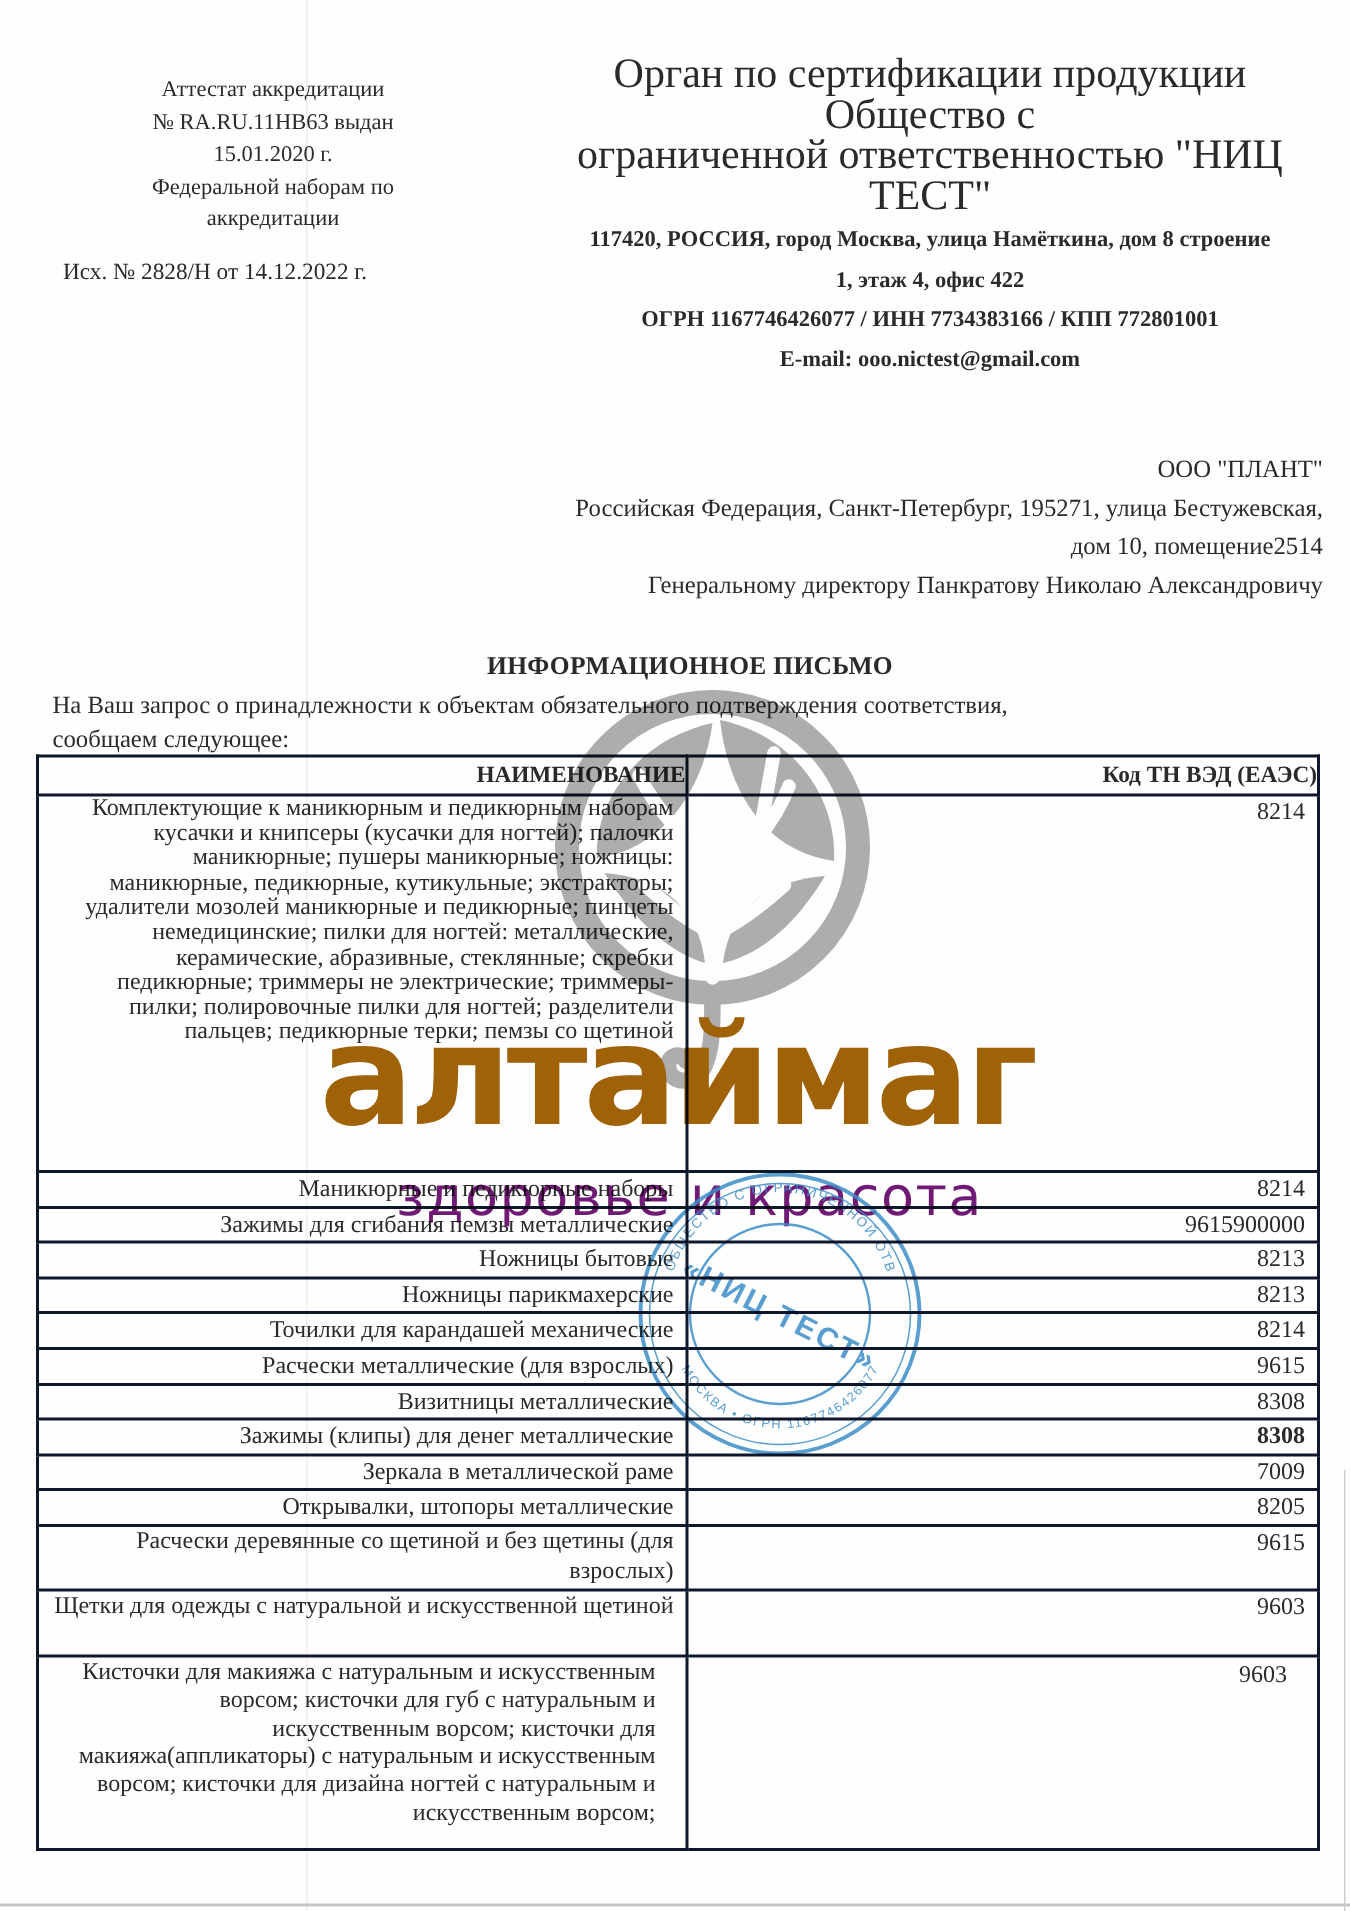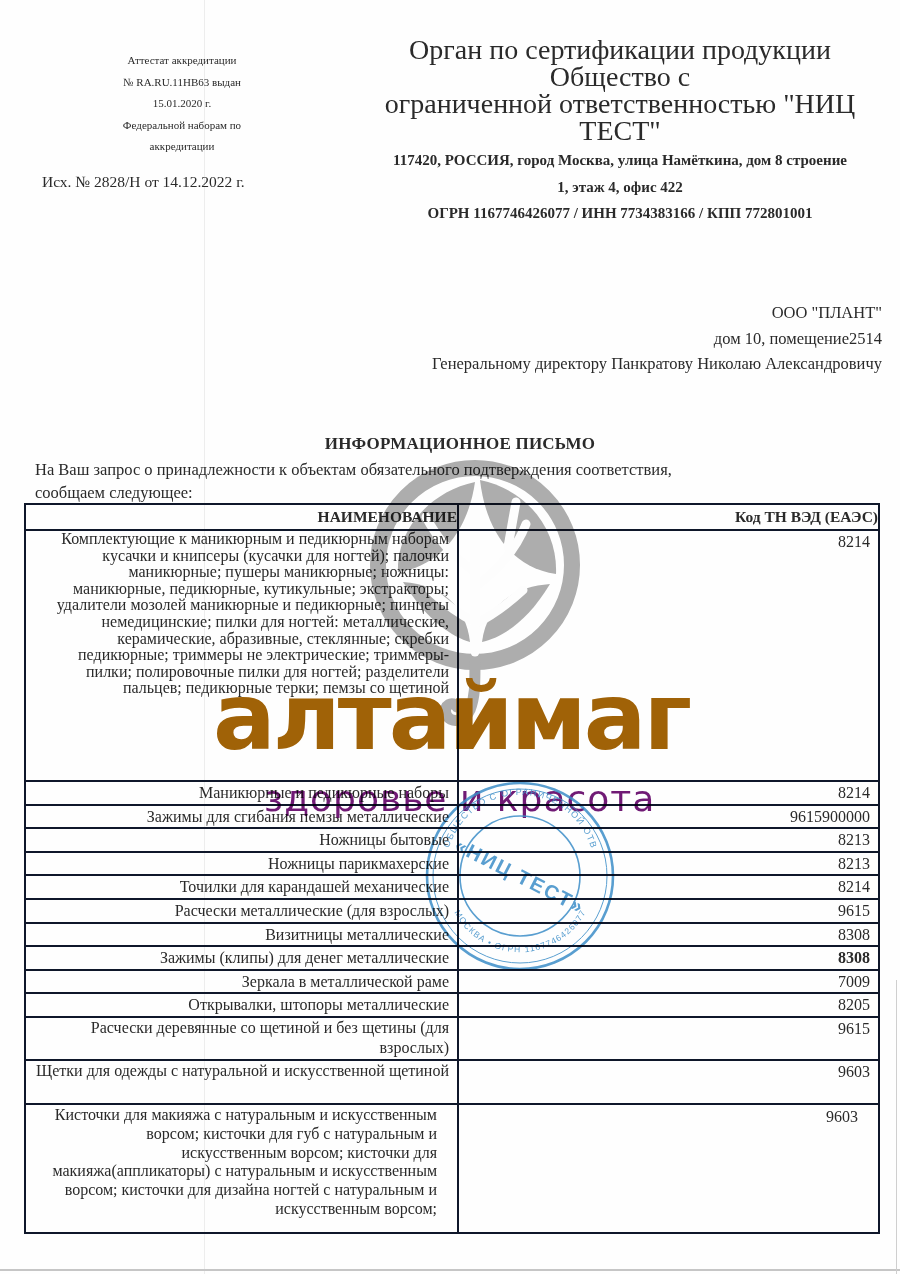--- a/index.html
+++ b/index.html
@@ -9,21 +9,21 @@
     font-family:"Liberation Serif", serif;
   }
   .abs{position:absolute;}
   
   .fold-line{left:204px;top:0;width:1px;height:1274px;background:#ededed;}
   .scan-bottom{left:0;top:1269px;width:900px;height:2px;background:#c6c6c6;}
   .scan-right{left:896px;top:980px;width:1px;height:294px;background:#cfcfcf;}
 
   
   .accreditation{left:58px;top:50px;width:248px;text-align:center;
-    font-size:11px;line-height:21.5px;}
+    font-size:15px;line-height:21.5px;}
   .outgoing{left:42px;top:173px;font-size:15.5px;}
   .org-block{left:352px;top:36px;width:536px;text-align:center;}
   .org-title{font-size:28px;line-height:27px;}
   .org-small{font-size:15px;line-height:19.5px;margin-top:7px;font-weight:bold;}
 
   .addressee{left:240px;top:300px;width:642px;text-align:right;
     font-size:16.5px;line-height:25.5px;}
 
   .letter-title{left:0;top:434px;width:920px;text-align:center;
     font-weight:bold;font-size:17px;letter-spacing:.2px;}
@@ -76,24 +76,26 @@
   </div>
 
   <div class="abs outgoing">Исх. № 2828/Н от 14.12.2022 г.</div>
 
   <div class="abs org-block">
     <div class="org-title">Орган по сертификации продукции Общество с</div>
     <div class="org-title">ограниченной ответственностью "НИЦ ТЕСТ"</div>
     <div class="org-small">117420, РОССИЯ, город Москва, улица Намёткина, дом 8 строение</div>
     <div class="org-small">1, этаж 4, офис 422</div>
     <div class="org-small">ОГРН 1167746426077 / ИНН 7734383166 / КПП 772801001</div>
+    <div class="org-small">E-mail: ooo.nictest@gmail.com</div>
   </div>
 
   <div class="abs addressee">
     <div>ООО "ПЛАНТ"</div>
+    <div>Российская Федерация, Санкт-Петербург, 195271, улица Бестужевская,</div>
     <div>дом 10, помещение2514</div>
     <div>Генеральному директору Панкратову Николаю Александровичу</div>
   </div>
 
   <div class="abs letter-title">ИНФОРМАЦИОННОЕ ПИСЬМО</div>
   <div class="abs intro">
     <div>На Ваш запрос о принадлежности к объектам обязательного подтверждения соответствия,</div>
     <div>сообщаем следующее:</div>
   </div>
 

